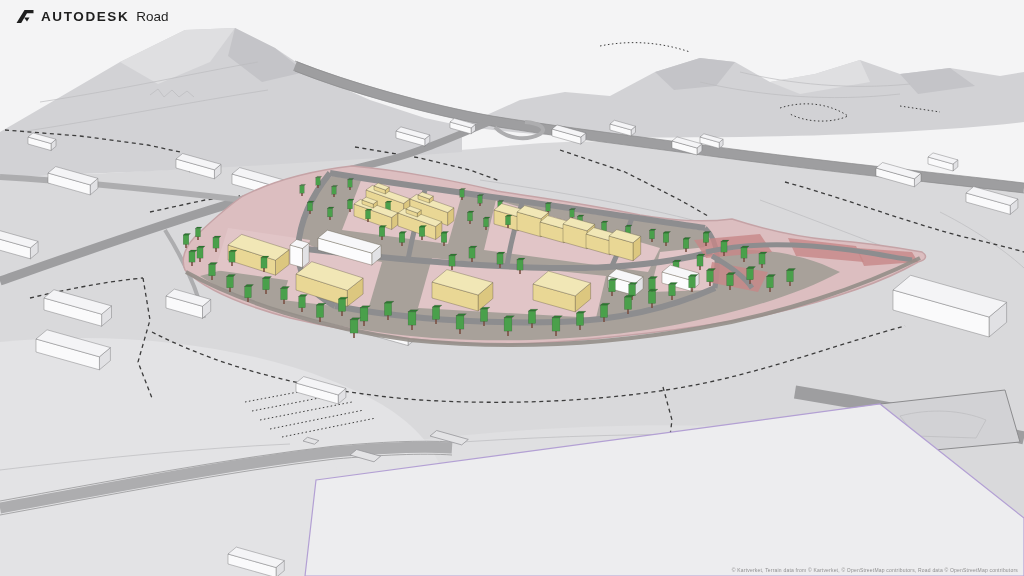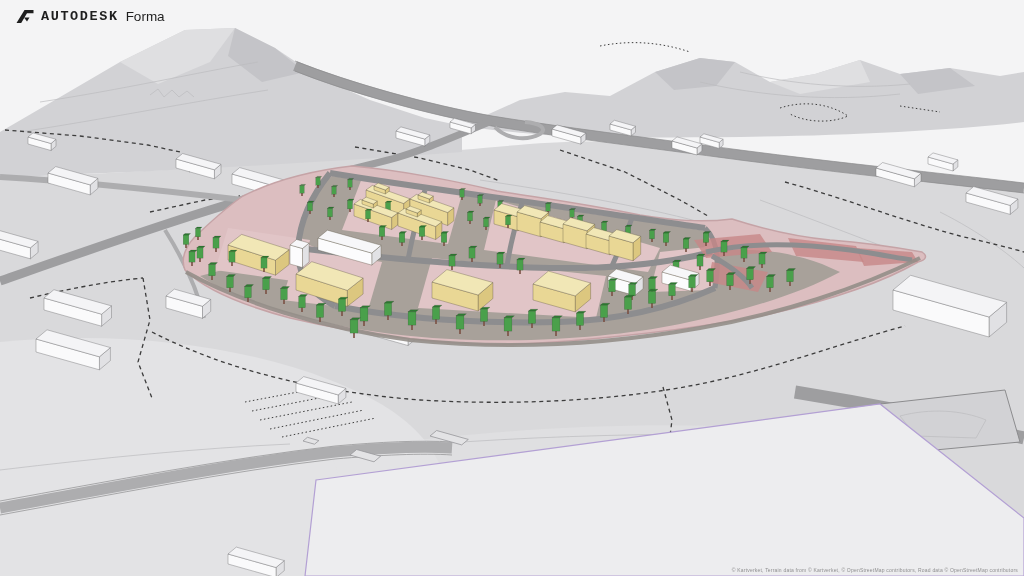--- a/index.html
+++ b/index.html
@@ -2,21 +2,21 @@
 <html style="--sky: #f4f4f5; --mountain: #d2d2d5; --mountainDark: #c4c4c8; --mountainLight: #dfdfe1; --terrain: #d9d9db; --terrainLight: #e3e3e5; --contour: #bcbcbf; --dash: #3c3c3c; --roadMajor: #9e9ea0; --roadMinor: #adadaf; --roadEdge: #8c8c8e; --sitePink: #dcbec0; --sitePlot: #e1c5c7; --siteEdge: #c5a3a6; --siteGray: #a8a19a; --siteRoad: #8d8d8f; --redRoad: #c78787; --perimeter: #948e88; --planeFill: #ededef; --planeEdge: #b3a0d4; --yellowFront: #e9d795; --yellowSide: #dcc77f; --yellowRoof: #f1e7b6; --whiteFront: #fcfcfd; --whiteSide: #e2e2e5; --whiteRoof: #f7f7f9; --ctxFront: #fafafb; --ctxSide: #e1e1e4; --ctxRoof: #f4f4f6; --treeBody: #4aa04b; --treeTop: #2f7d33; --treeTrunk: #7a5044;"><head>
 <meta charset="utf-8">
 <style>
   html,body{margin:0;padding:0;background:#e9e9eb;}
   #app{position:relative;width:1024px;height:576px;overflow:hidden;
        font-family:"Liberation Sans",sans-serif;background:#ededef;}
   #scene{position:absolute;left:0;top:0;}
   
   #logo{position:absolute;left:16px;top:9px;display:flex;align-items:center;gap:7px;z-index:10;}
   #logo svg{display:block;}
-  .brand{font-size:13.5px;font-weight:700;letter-spacing:1.6px;color:#1f1f1f;font-family:Liberation Mono, monospace;}
+  .brand{font-size:13.5px;font-weight:700;letter-spacing:1.6px;color:#1f1f1f;}
   .product{font-size:13.5px;font-weight:400;color:#1f1f1f;}
   
   #attribution{position:absolute;right:6px;bottom:3px;font-size:5px;color:#8f8f90;
                letter-spacing:.2px;z-index:10;}
   
   .sky{fill:var(--sky)}
   .mtn{fill:var(--mountain)}
   .mtn-dark{fill:var(--mountainDark)}
   .mtn-light{fill:var(--mountainLight)}
   .terrain{fill:var(--terrain)}
@@ -774,17 +774,17 @@
       <path class="plane" d="M316,480 L880,404 L1024,518 L1024,576 L305,576 Z"></path>
     </g>
   </svg>
 
   <div id="logo">
     <svg width="18" height="15" viewBox="0 0 18 15">
       <path d="M0.5,14 L8.5,1 L17.5,1 L17.5,4.2 L11,4.2 L5.2,14 Z" fill="#1f1f1f"></path>
       <path d="M8,8.5 L13.5,8.5 L11,12.5 Z" fill="#1f1f1f"></path>
     </svg>
     <span class="brand">AUTODESK</span>
-    <span class="product">Forma</span>
+    <span class="product">Road</span>
   </div>
 
   <div id="attribution">© Kartverket, Terrain data from © Kartverket, © OpenStreetMap contributors, Road data © OpenStreetMap contributors</div>
 </div>
 
 </body></html>

